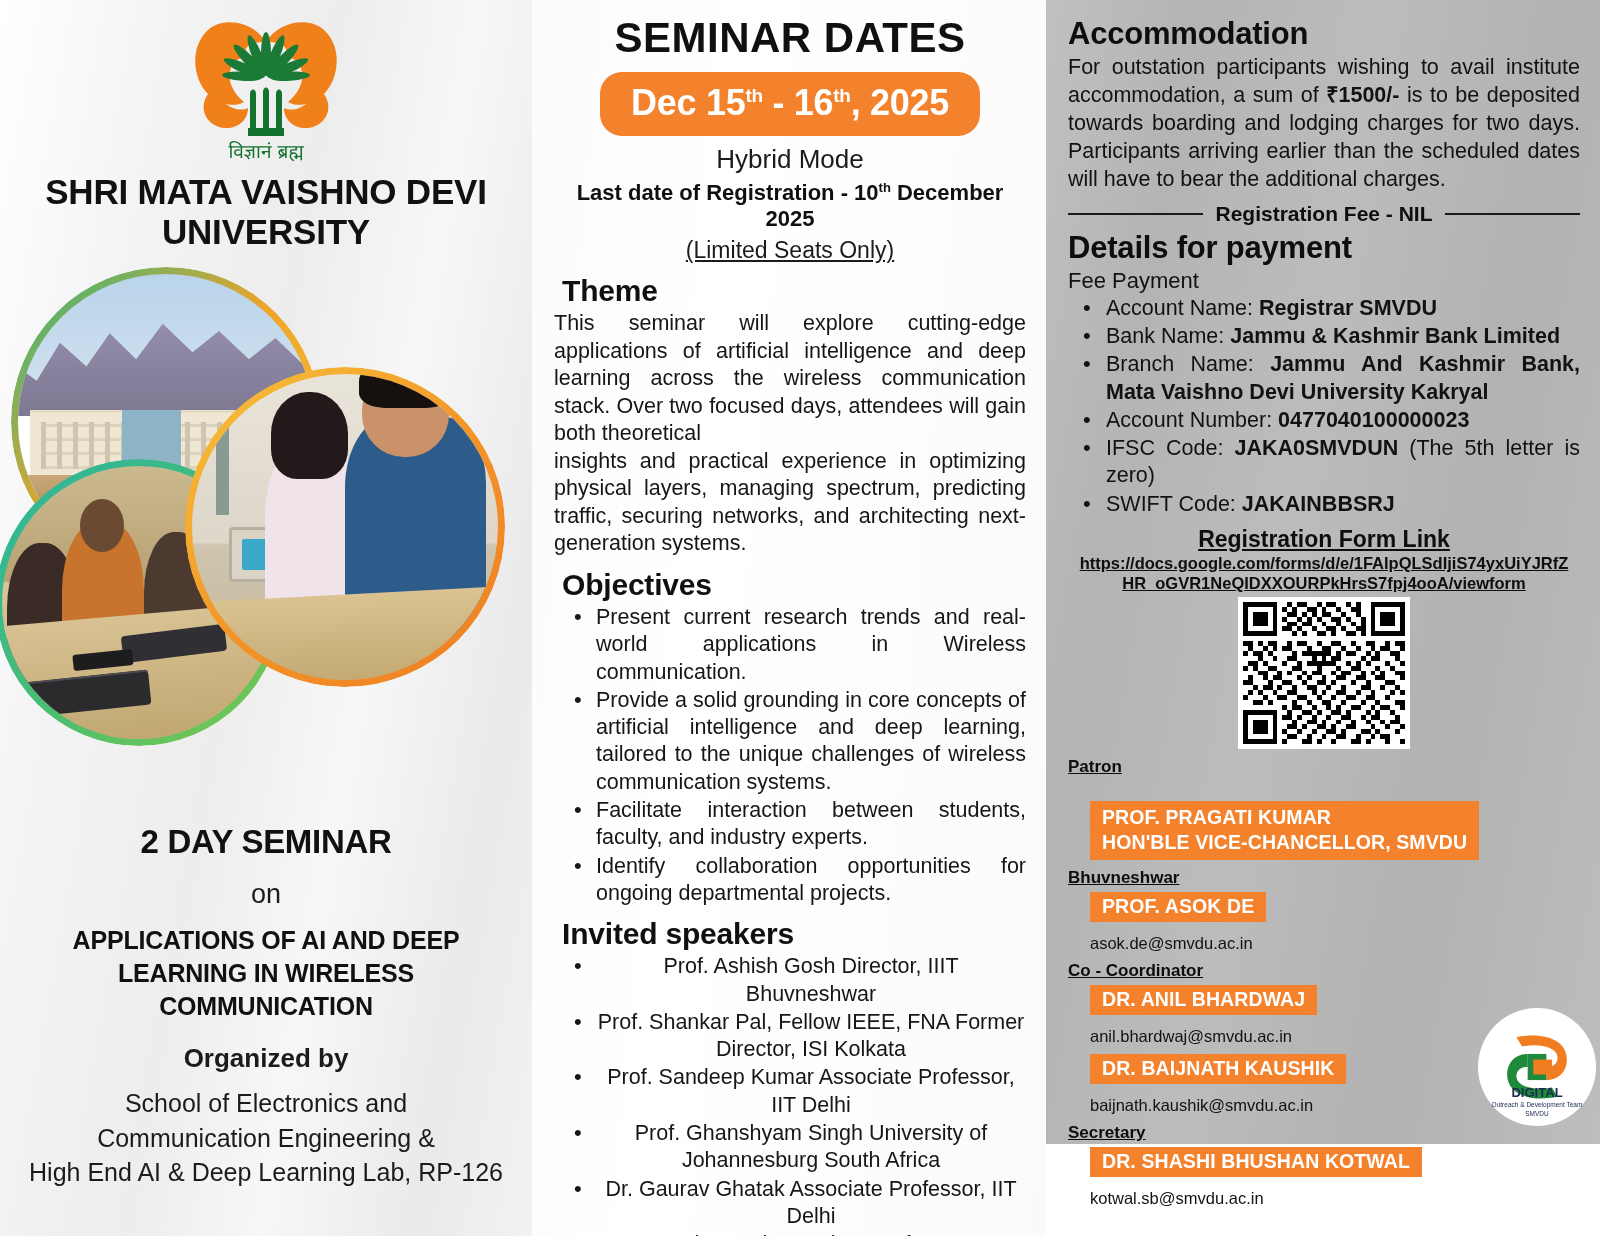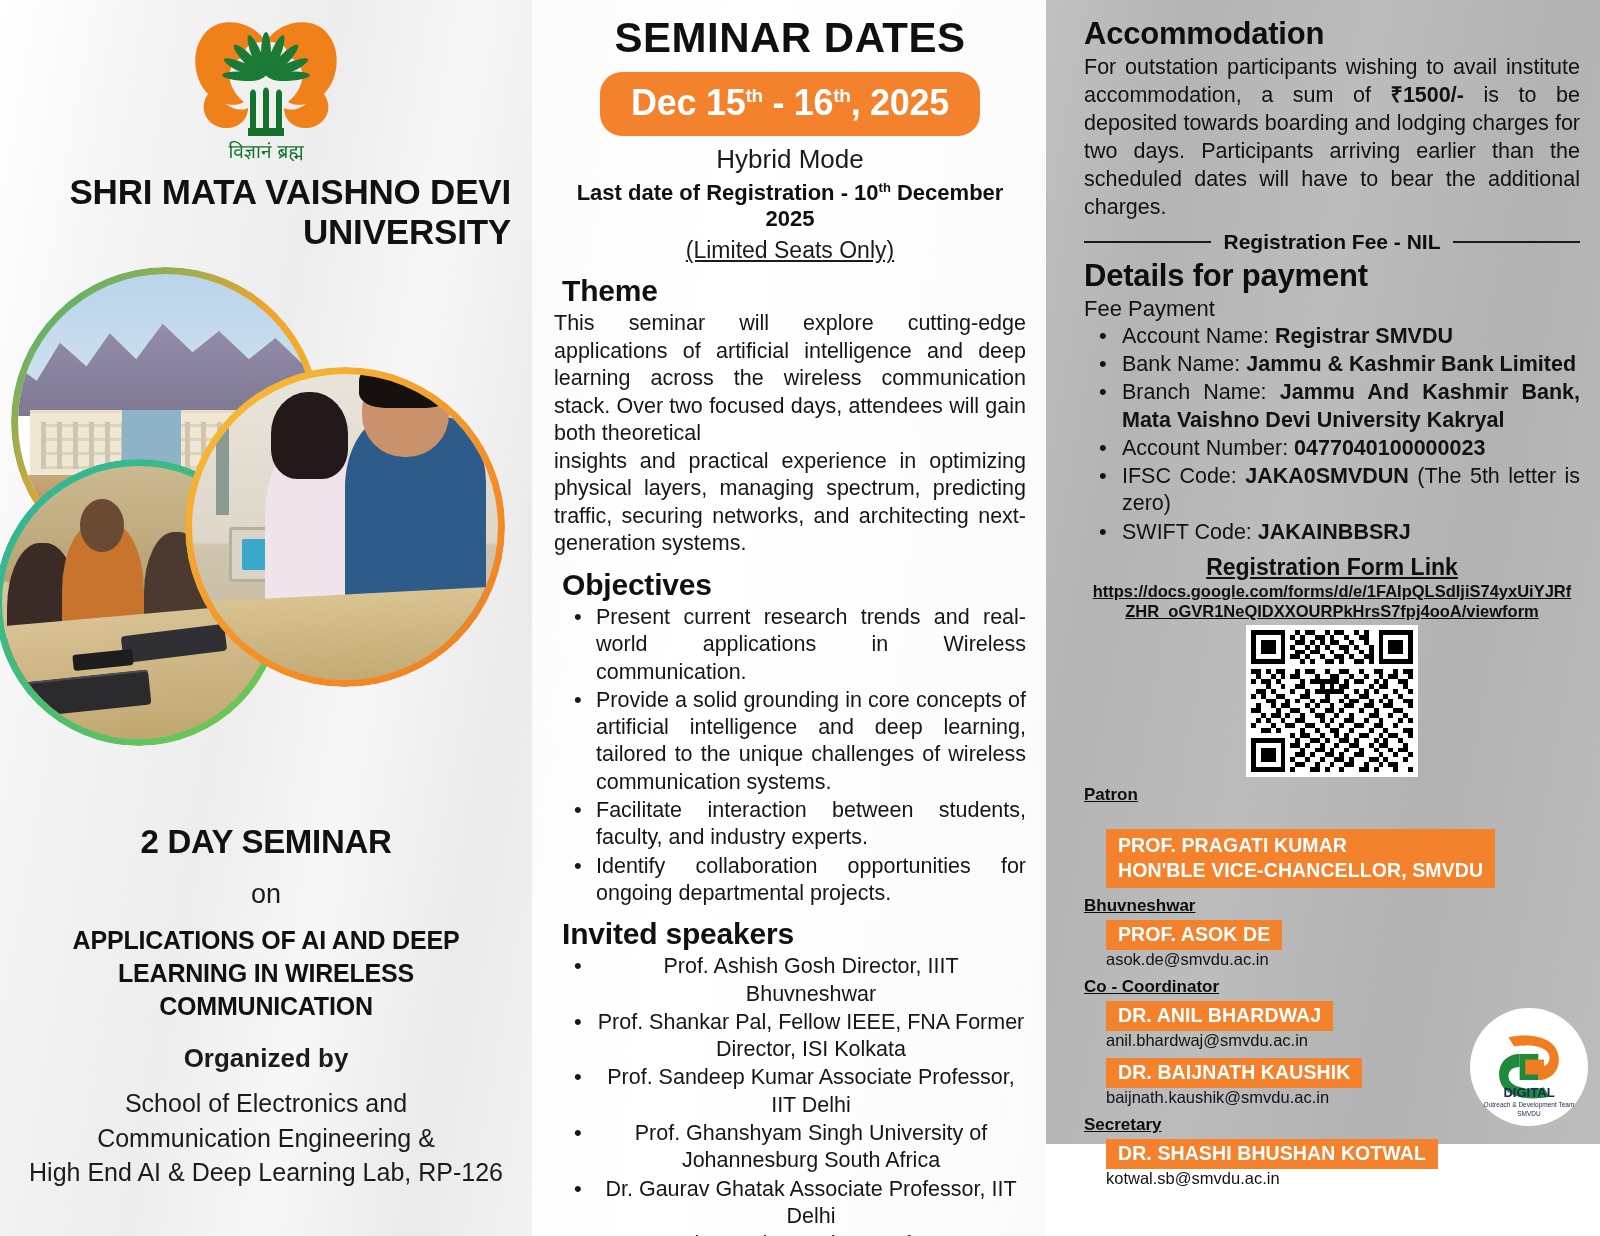--- a/index.html
+++ b/index.html
@@ -13,21 +13,21 @@
 
   
   .col-left {
     position: relative; width: 532px; height: 1236px;
     background: linear-gradient(100deg,#ffffff 0%,#f4f4f4 22%,#ededed 46%,#f7f7f7 64%,#eaeaea 84%,#f2f2f2 100%);
     flex: 0 0 532px;
   }
   .logo-wrap { width: 100%; display: flex; justify-content: center; padding-top: 16px; }
   .logo-svg { width: 164px; height: 152px; display: block; }
   .uni-name {
-    margin-top: 4px; text-align: right;
+    margin-top: 4px; text-align: center;
     font-size: 35px; font-weight: 700; line-height: 1.13;
     letter-spacing: -0.2px; color: #111; padding: 0 21px;
   }
 
   
   .photo-cluster { position: relative; width: 532px; height: 560px; margin-top: 6px; }
   .circ { position: absolute; border-radius: 50%; overflow: hidden; }
   .circ .ring { position:absolute; inset:0; border-radius:50%; padding:7px; }
   .circ .inner { position:absolute; inset:7px; border-radius:50%; overflow:hidden; }
 
@@ -105,21 +105,21 @@
   .body-just p { margin-bottom: 0; }
   ul.bul { list-style:none; margin: 2px 0 0 16px; }
   ul.bul li { position:relative; padding-left: 26px; font-size:21.5px; line-height:1.27; color:#161616; text-align:justify; margin-bottom: 1px; }
   ul.bul li::before { content:"\2022"; position:absolute; left:4px; top:-1px; font-size:22px; color:#161616; }
   ul.bul.nojust li { text-align:center; }
 
   
   .col-right {
     position:relative; width:554px; flex:0 0 554px; height:1144px;
     background: linear-gradient(100deg,#c0c0c0 0%,#b4b4b4 20%,#bcbcbc 44%,#b2b2b2 70%,#bdbdbd 100%);
-    padding: 16px 20px 0 38px;
+    padding: 16px 20px 0 22px;
   }
   .r-head { font-size:31px; font-weight:800; color:#0e0e0e; letter-spacing:-0.2px; }
   .r-body { font-size:21.5px; line-height:1.30; color:#121212; text-align:justify; margin-top:2px; }
   .regfee-row { display:flex; align-items:center; gap:12px; margin-top: 8px; }
   .regfee-row .ln { flex:1; height:2px; background:#1a1a1a; }
   .regfee-row .tx { font-size:21px; font-weight:800; color:#0e0e0e; white-space:nowrap; }
   .fee-pay { font-size:22px; color:#121212; margin-top:2px; }
   ul.rbul { list-style:none; margin: 1px 0 0 12px; }
   ul.rbul li { position:relative; padding-left:26px; font-size:21.5px; line-height:1.27; color:#121212; margin-bottom:1px; text-align:justify;}
   ul.rbul li::before { content:"\2022"; position:absolute; left:3px; top:-1px; font-size:22px; }
@@ -127,24 +127,24 @@
 
   .reg-link-title { text-align:center; margin-top:8px; font-size:23px; font-weight:800; color:#0e0e0e; text-decoration:underline; }
   .reg-url { text-align:center; font-size:16.5px; font-weight:700; color:#0e0e0e; text-decoration:underline; line-height:1.22; word-break:break-all; padding:0 6px; }
   .qr-wrap { display:flex; justify-content:center; margin-top:4px; }
   .qr { width:172px; height:152px; background:#ffffff; padding:5px; }
 
   .role-label { font-size:17px; font-weight:700; color:#0d0d0d; text-decoration:underline; margin-top:8px; }
   .name-badge { display:inline-block; background:#F4812B; color:#ffffff; font-weight:700;
      font-size:19.5px; padding:3px 12px 4px; margin-top:4px; letter-spacing:0.1px; }
   .name-badge.two { line-height:1.28; padding:4px 12px 5px; }
-  .mail { font-size:16.5px; color:#121212; margin-top:0; margin-left:22px; }
+  .mail { font-size:16.5px; color:#121212; margin-top:12px; margin-left:22px; }
   .badge-indent { margin-left: 22px; }
 
-  .digital-logo { position:absolute; right:12px; bottom:18px; width:118px; height:118px;
+  .digital-logo { position:absolute; right:4px; bottom:18px; width:118px; height:118px;
      background:#ffffff; border-radius:50%; display:flex; align-items:center; justify-content:center; }
 </style>
 </head>
 <body>
 
 <div class="poster">
 
   <div class="col-left">
 
     <div class="logo-wrap">

